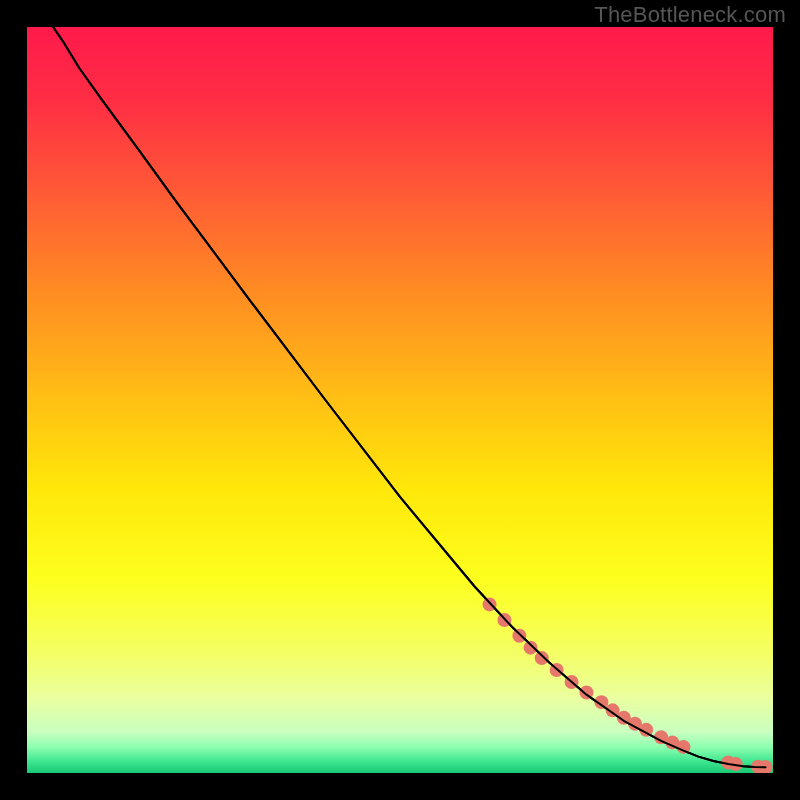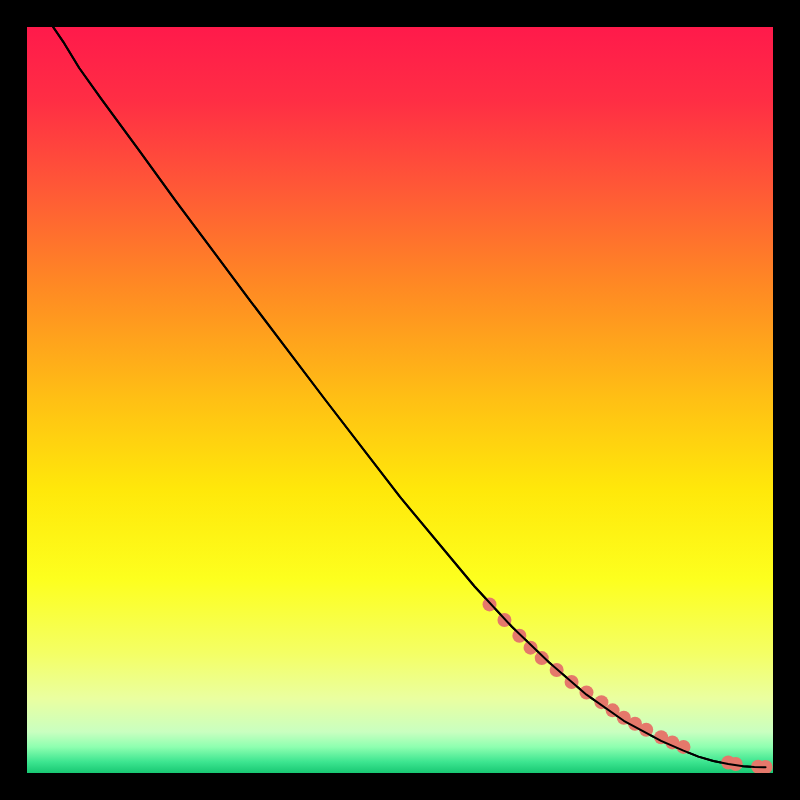--- a/index.html
+++ b/index.html
@@ -36,20 +36,21 @@
   }
   .plot-area svg {
     display: block;
   }
 </style>
 </head>
 <body>
 
 <div class="frame">
 
+  <div class="watermark">TheBottleneck.com</div>
 
   <div class="plot-area">
     <svg id="plot-svg" xmlns="http://www.w3.org/2000/svg" width="746" height="746" viewBox="0 0 746 746">
         <defs>
           <linearGradient id="bg-grad" x1="0" y1="0" x2="0" y2="1">
             <stop offset="0%" stop-color="#ff1a4b"></stop>
             <stop offset="10%" stop-color="#ff2e44"></stop>
             <stop offset="22%" stop-color="#ff5a36"></stop>
             <stop offset="35%" stop-color="#ff8a23"></stop>
             <stop offset="50%" stop-color="#ffc014"></stop>

